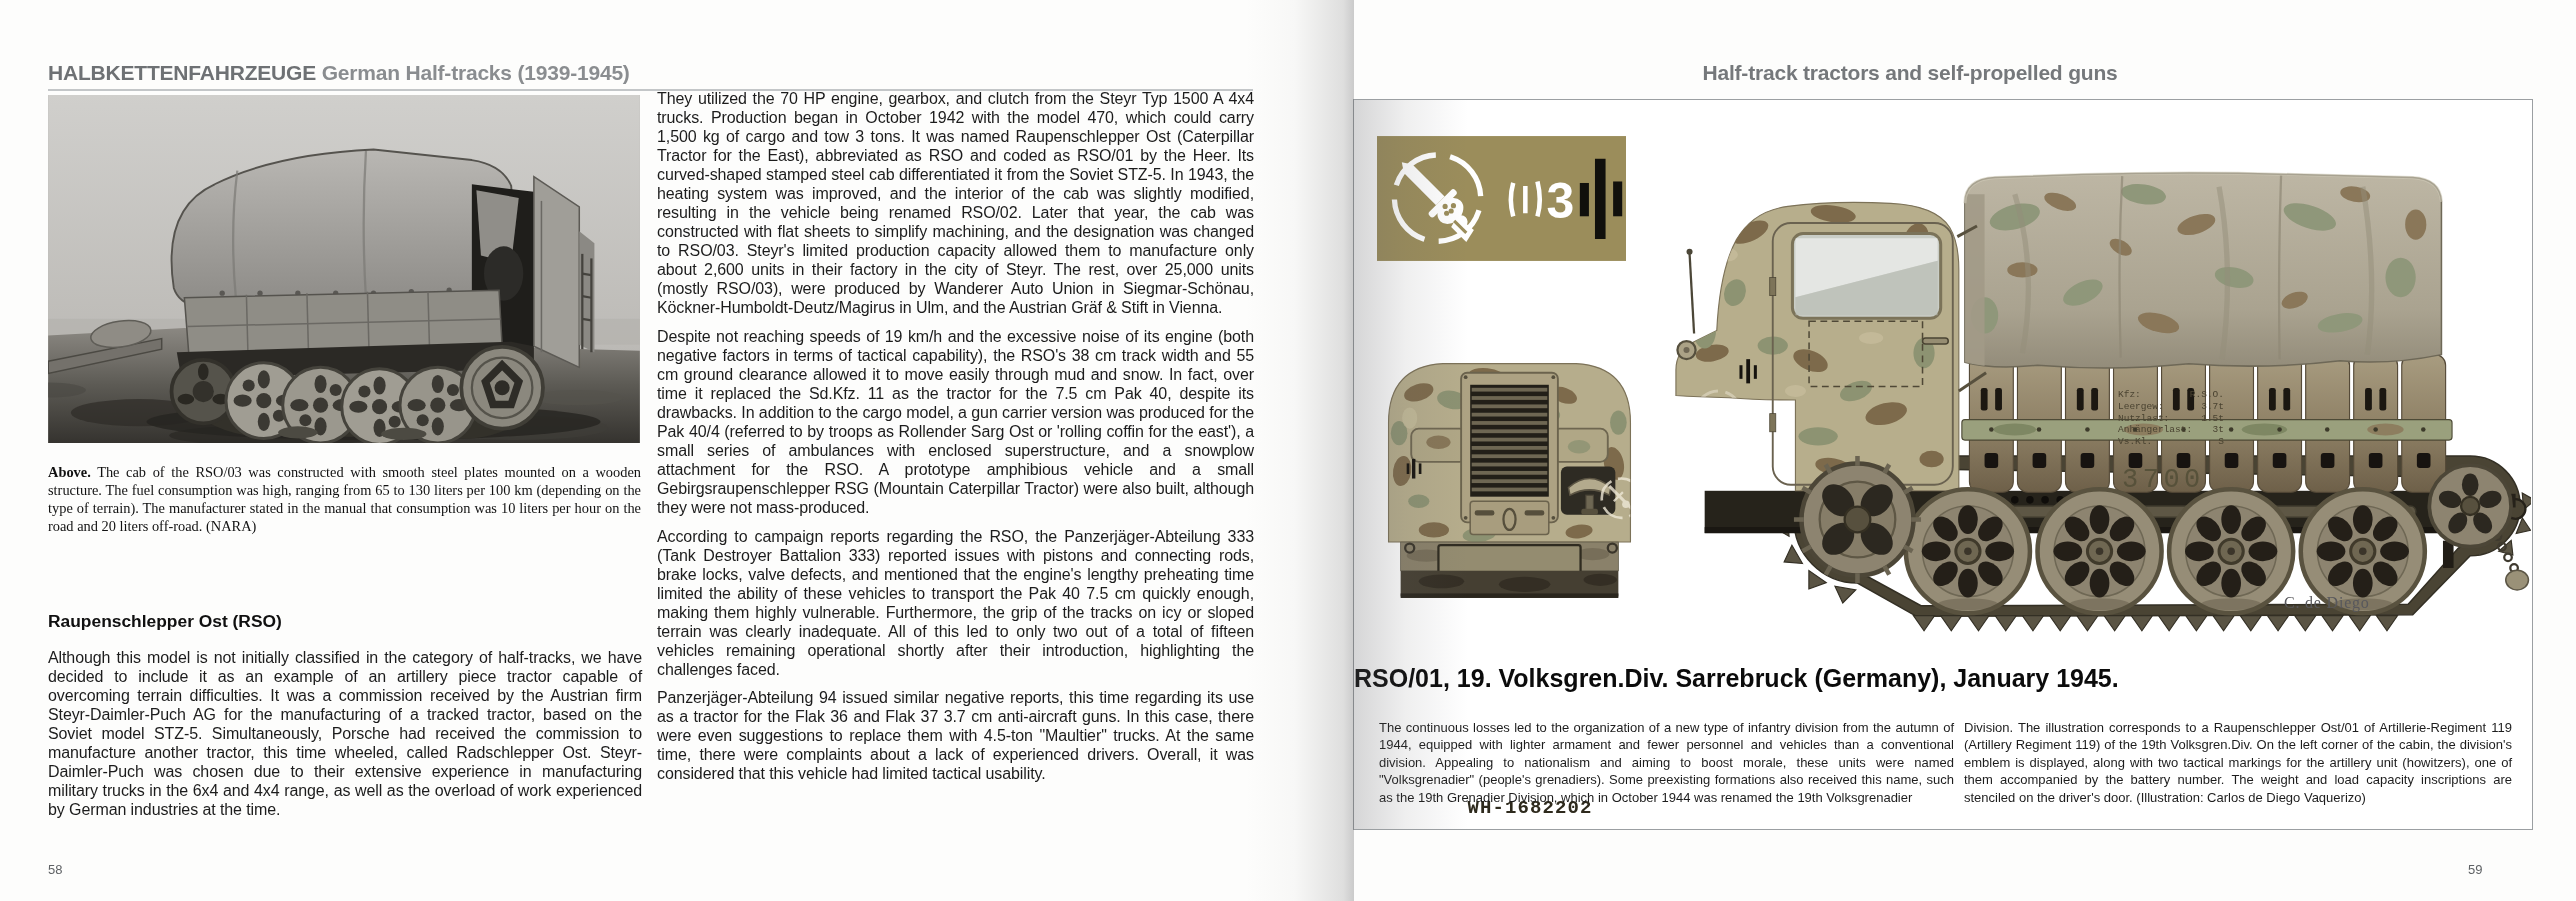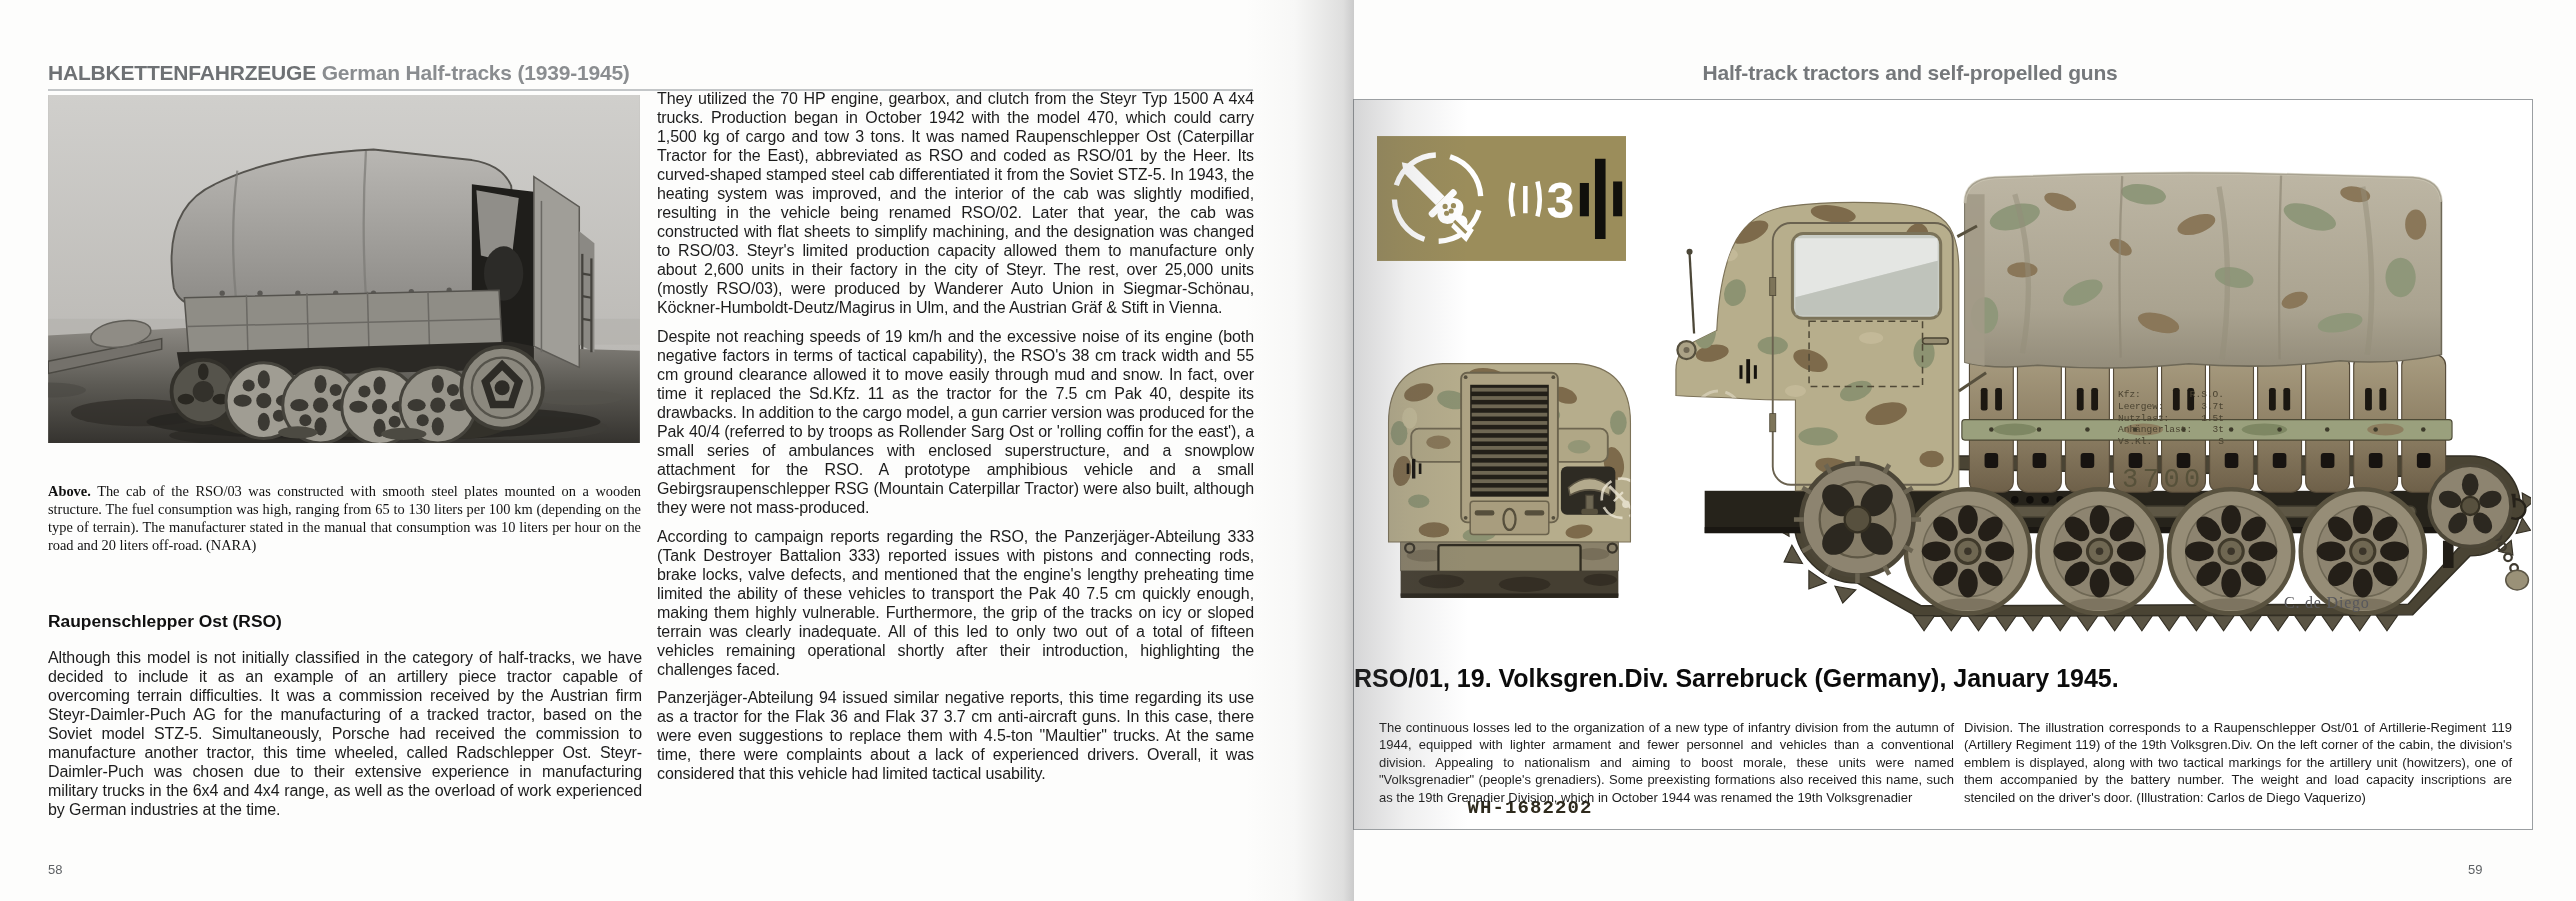--- a/index.html
+++ b/index.html
@@ -14,21 +14,21 @@
   
   .runhead{top:61px;font-size:21px;font-weight:bold;color:#75787b;letter-spacing:-0.2px;}
   #left-runhead{left:48px;width:1204px;}
   #left-runhead .series{font-weight:bold;color:#6e7174;}
   #left-runhead .subtitle{font-weight:bold;color:#8a8d90;}
   #right-runhead{left:1287px;width:1246px;text-align:center;color:#75787b;}
   #head-rule{left:48px;top:89px;width:1205px;height:1.5px;background:#c3c6c8;}
 
   
   #photo-wrap{left:48px;top:95px;width:592px;height:348px;background:#b9b8b5;}
-  #photo-caption{left:48px;top:468px;width:593px;font-family:"Liberation Serif", serif;
+  #photo-caption{left:48px;top:449px;width:593px;font-family:"Liberation Serif", serif;
       font-size:14.4px;line-height:18px;color:#111;}
   #photo-caption .lead{font-weight:bold;}
   #section-heading{left:48px;top:597px;font-size:17.4px;font-weight:bold;color:#101010;text-align:center;}
   #left-body{left:48px;top:635px;width:594px;font-size:16px;line-height:19px;letter-spacing:-0.1px;margin-top:13px;}
   #mid-col{left:657px;top:89px;width:597px;font-size:16px;line-height:19px;letter-spacing:-0.1px;}
   #mid-col p{margin:0 0 9.8px 0;}
   .pagenum{top:862px;font-size:13px;color:#5f6265;}
   #pagenum-left{left:48px;}
   #pagenum-right{left:2468px;width:64px;}
 

